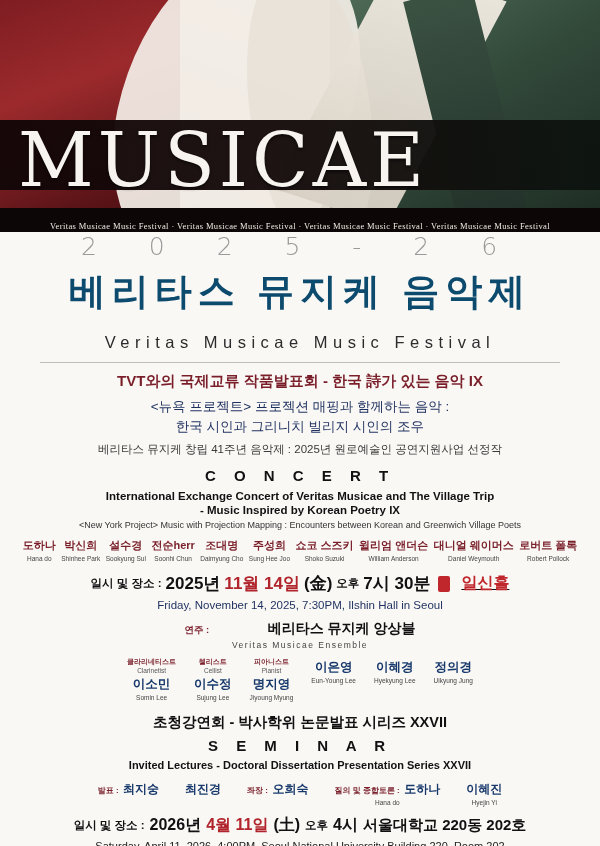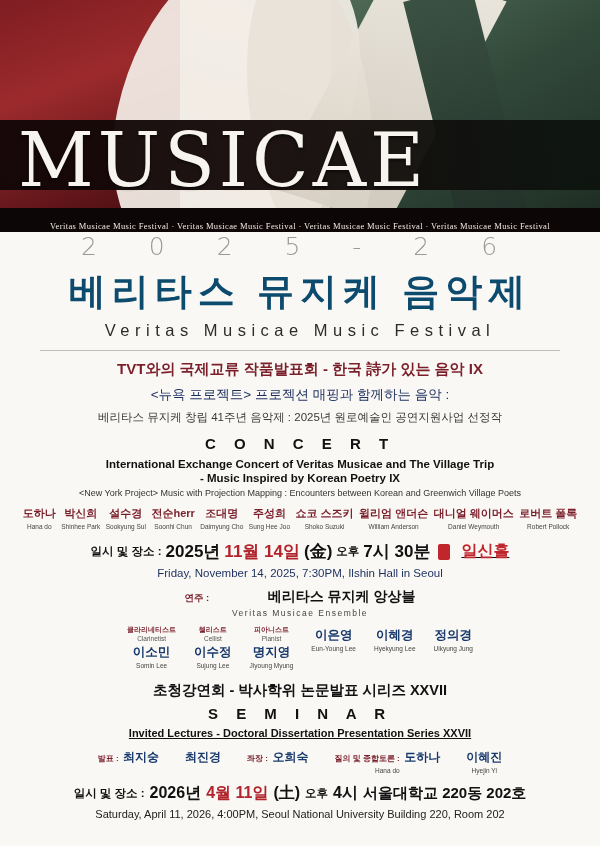--- a/index.html
+++ b/index.html
@@ -82,21 +82,21 @@
     font-weight:300;
   }
 
   
   .ktitle{
     margin-top:6px;text-align:center;
     font-size:37px;font-weight:bold;letter-spacing:6px;
     color:#0c4a6e;
   }
   .etitle{
-    margin-top:4px;text-align:center;
+    margin-top:16px;text-align:center;
     font-size:16.5px;letter-spacing:5.5px;color:#2c2c2c;
   }
 
   .rule{
     width:520px;margin:10px auto 0;height:1px;background:#bdbdbd;
   }
 
   .sub1{
     margin-top:9px;text-align:center;font-size:15px;font-weight:bold;color:#7a1f2a;
   }
@@ -172,21 +172,21 @@
   .player .nm-en{font-size:6.5px;color:#444;display:block;margin-top:1px;}
 
   
   .sem-k{
     margin-top:12px;text-align:center;font-size:14.5px;font-weight:bold;color:#111;
   }
   .sem-word{
     margin-top:5px;text-align:center;font-size:15px;font-weight:bold;
     letter-spacing:7px;color:#111;
   }
-  .sem-e{margin-top:5px;text-align:center;font-size:11px;font-weight:bold;color:#111;text-decoration:underline;}
+  .sem-e{margin-top:5px;text-align:center;font-size:11px;font-weight:bold;color:#111;}
 
   .sem-people{
     margin:8px auto 0;width:540px;display:flex;justify-content:center;gap:26px;
     align-items:flex-start;
   }
   .semp{text-align:center;}
   .semp .role{font-size:8px;color:#7a1f2a;font-weight:bold;}
   .semp .nm{font-size:12px;font-weight:bold;color:#17386b;}
   .semp .nm-en{display:block;font-size:6.5px;color:#444;margin-top:1px;}
 
@@ -219,20 +219,21 @@
   </div>
 
   <div class="yearrow">2 0 2 5   -   2 6</div>
 
   <div class="ktitle">베리타스 뮤지케 음악제</div>
   <div class="etitle">Veritas Musicae Music Festival</div>
   <div class="rule"></div>
 
   <div class="sub1">TVT와의 국제교류 작품발표회 - 한국 詩가 있는 음악 IX</div>
   <div class="sub2">&lt;뉴욕 프로젝트&gt; 프로젝션 매핑과 함께하는 음악 :</div>
+  <div class="sub3">한국 시인과 그리니치 빌리지 시인의 조우</div>
   <div class="sub4">베리타스 뮤지케 창립 41주년 음악제 : 2025년 원로예술인 공연지원사업 선정작</div>
 
   <div class="section-k">C O N C E R T</div>
   <div class="section-e">International Exchange Concert of Veritas Musicae and The Village Trip</div>
   <div class="section-e2">- Music Inspired by Korean Poetry IX</div>
   <div class="section-e3">&lt;New York Project&gt;  Music with Projection Mapping : Encounters between Korean and Greenwich Village Poets</div>
 
   <div class="performers">
     <div class="perf">
       <div class="kr">도하나</div>

